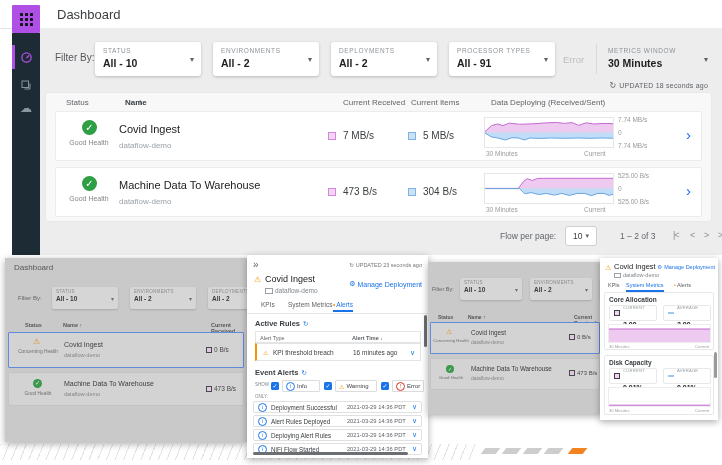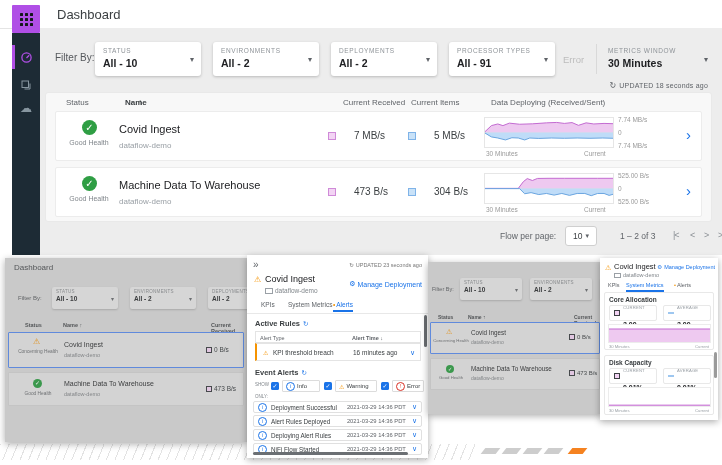--- a/index.html
+++ b/index.html
@@ -29,21 +29,21 @@
   .updated{position:absolute;right:14px;top:53px;font-size:7px;color:#5f6368;letter-spacing:.2px;display:flex;align-items:center;gap:3px;}
   .upd-ic{font-size:8px;color:#5f6368;}
   
   .tablecard{position:absolute;left:5px;top:64px;width:667px;height:130px;background:#f8f8f8;border:1px solid #e9e9e9;border-radius:3px;box-sizing:border-box;}
   .thead{position:absolute;top:0;left:0;right:0;height:17px;font-size:8px;color:#5f6368;}
   .trow{position:absolute;left:9px;width:647px;height:50px;background:#fff;border:1px solid #ececec;border-radius:2px;box-sizing:border-box;}
   .health-good{width:15px;height:15px;border-radius:50%;background:#2f9e44;color:#fff;font-size:10px;line-height:15px;text-align:center;}
   .health-label{font-size:7px;color:#80868b;text-align:center;}
   .row-name{font-size:11px;color:#202124;}
   .row-env{font-size:8px;color:#9aa0a6;margin-top:3px;}
-  .metric{display:flex;align-items:center;gap:18px;font-size:10px;color:#3c4043;}
+  .metric{display:flex;align-items:center;gap:7px;font-size:10px;color:#3c4043;}
   .sw{width:6px;height:6px;border:1px solid;display:inline-block;}
   .sw-pink{background:#f3d4f4;border-color:#cf8ad8;}
   .sw-blue{background:#c9e2f8;border-color:#7fb3e8;}
   .chartbox{position:absolute;background:#fff;border:1px solid #e6e6e6;box-sizing:border-box;}
   .ylab{position:absolute;font-size:6.5px;color:#9a9a9a;white-space:nowrap;}
   .xlab{position:absolute;font-size:6.5px;color:#9a9a9a;}
   .row-chev{position:absolute;font-size:15px;color:#1a73e8;}
   
   .pgn{position:absolute;left:0;top:196px;width:682px;height:28px;font-size:8.5px;color:#5f6368;}
   .pp-select{position:absolute;left:525px;top:2px;width:32px;height:20px;border:1px solid #cfcfcf;border-radius:3px;background:#fff;box-sizing:border-box;font-size:8.5px;color:#3c4043;display:flex;align-items:center;justify-content:center;gap:3px;}

